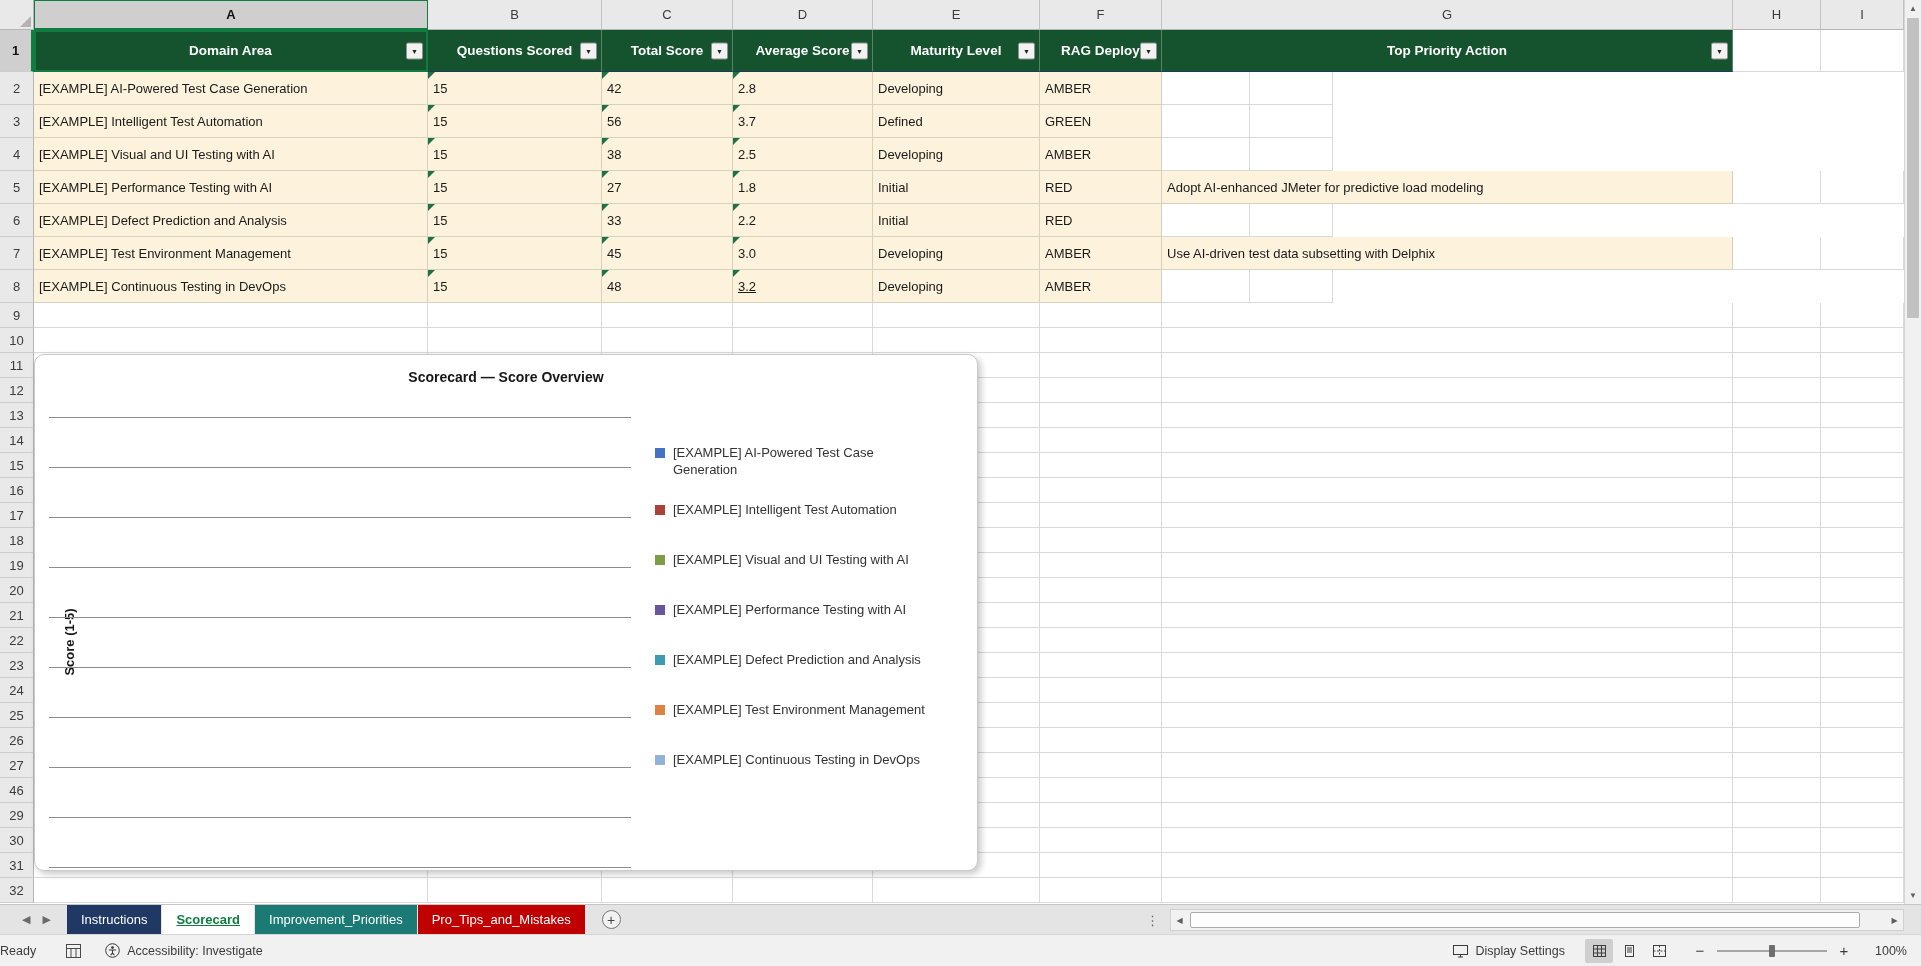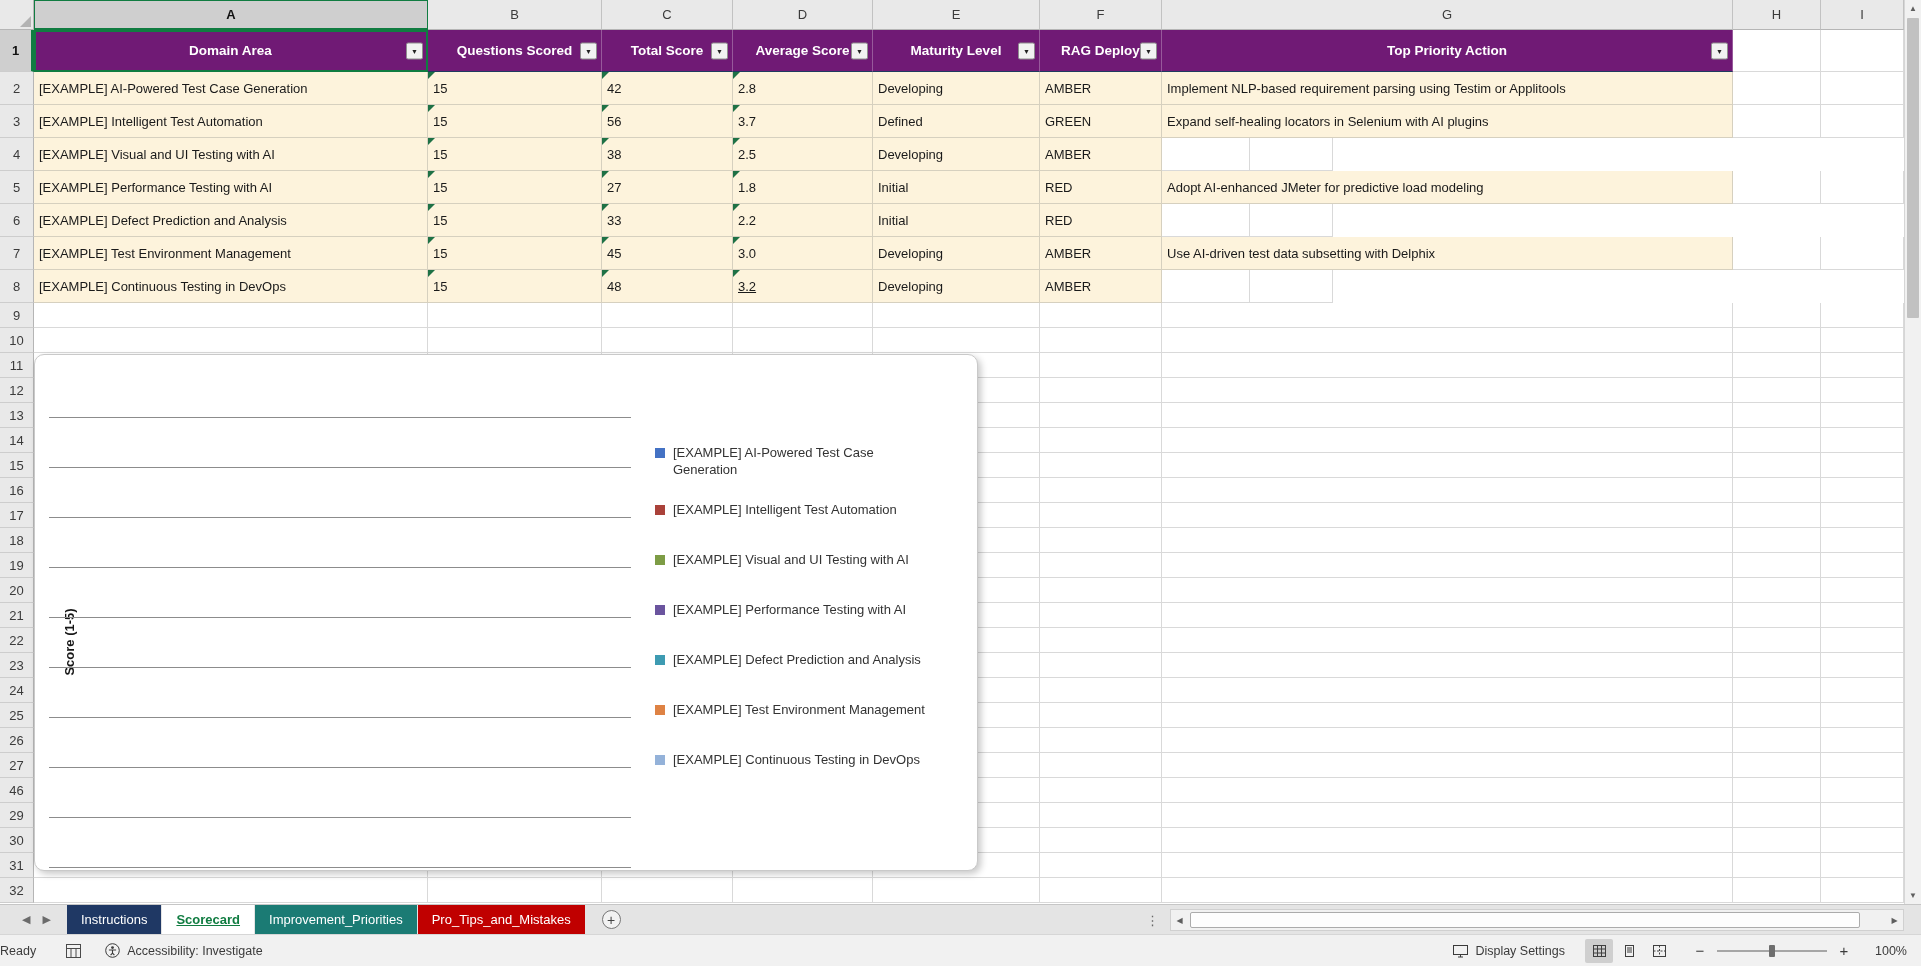--- a/index.html
+++ b/index.html
@@ -14,21 +14,21 @@
   .corner::after{content:"";position:absolute;right:2px;bottom:2px;border-left:11px solid transparent;border-bottom:11px solid #B3B3B3}
   .colh{height:30px;display:flex;align-items:center;justify-content:center;color:#3B3B3B;border-right:1px solid #C2C2C2;border-bottom:1px solid #B5B5B5;background:#E9E9E9;font-size:13px}
   .colh.sel{background:#CFCFCF;border:1px solid #107C41;border-bottom:2px solid #107C41;color:#111;font-weight:bold}
   .grid-body{position:relative}
   .grow{display:flex}
   .gut{width:34px;display:flex;align-items:center;justify-content:center;background:#E9E9E9;border-right:1px solid #B5B5B5;border-bottom:1px solid #CDCDCD;color:#3B3B3B;font-size:13px;flex:0 0 34px}
   .gut.sel{background:#CFCFCF;border-right:3px solid #107C41;color:#111;font-weight:bold}
   .cell{position:relative;display:flex;align-items:center;padding:0 5px;overflow:hidden;white-space:nowrap;flex:0 0 auto}
   .ecell{background:#fff;border-right:1px solid #D9D9D9;border-bottom:1px solid #D9D9D9}
   .dcell{background:#FDF3DC;border-right:1px solid #D6D0BF;border-bottom:1px solid #D6D0BF;color:#1a1a1a}
-  .hcell{background:#701a75;color:#fff;font-weight:bold;justify-content:center;border-right:1px solid rgba(255,255,255,.28);border-bottom:1px solid #1F3A5F;font-size:13.5px;text-align:center}
+  .hcell{background:#14532d;color:#fff;font-weight:bold;justify-content:center;border-right:1px solid rgba(255,255,255,.28);border-bottom:1px solid #1F3A5F;font-size:13.5px;text-align:center}
   .hcell.acell{outline:2px solid #107C41;outline-offset:-2px}
   .fbtn{position:absolute;right:4px;top:50%;transform:translateY(-50%);width:17px;height:17px;background:#F2F2F2;border:1px solid #8F8F8F;border-radius:2px;display:flex;align-items:center;justify-content:center;font-size:7px;color:#222;font-weight:normal}
   .tri{position:absolute;left:0;top:0;width:0;height:0;border-top:7px solid #1E7145;border-right:7px solid transparent}
 
   
   .chart{position:absolute;left:34px;top:354px;width:944px;height:517px;background:#fff;border:1px solid #C9C9C9;border-radius:10px;box-shadow:3px 3px 7px rgba(0,0,0,.22);z-index:5}
   .chart-title{position:absolute;top:14px;left:0;width:100%;text-align:center;font-weight:bold;font-size:14px;color:#161616}
   .gridline{position:absolute;left:14px;width:582px;height:1px;background:#8C8C8C}
   .ylabel{position:absolute;left:34px;top:287px;transform:translate(-50%,-50%) rotate(-90deg);font-weight:bold;font-size:13px;white-space:nowrap;color:#161616}
   .litem{position:absolute;left:620px;display:flex;align-items:flex-start;gap:8px;width:310px}
@@ -128,33 +128,31 @@
           <div class="cell ecell" style="width: 83px;"></div>
         </div>
         <div class="grow" style="height: 33px;">
           <div class="gut">2</div>
           <div class="cell dcell" style="width: 394px;">[EXAMPLE] AI-Powered Test Case Generation</div>
           <div class="cell dcell" style="width: 174px;">15<span class="tri"></span></div>
           <div class="cell dcell" style="width: 131px;">42<span class="tri"></span></div>
           <div class="cell dcell" style="width: 140px;">2.8<span class="tri"></span></div>
           <div class="cell dcell" style="width: 167px;">Developing</div>
           <div class="cell dcell" style="width: 122px;">AMBER</div>
-          <div class="cell dcell" style="width: 571px;">Implement NLP-based requirement parsing using Testim or Applitools</div>
           <div class="cell ecell" style="width: 88px;"></div>
           <div class="cell ecell" style="width: 83px;"></div>
         </div>
         <div class="grow" style="height: 33px;">
           <div class="gut">3</div>
           <div class="cell dcell" style="width: 394px;">[EXAMPLE] Intelligent Test Automation</div>
           <div class="cell dcell" style="width: 174px;">15<span class="tri"></span></div>
           <div class="cell dcell" style="width: 131px;">56<span class="tri"></span></div>
           <div class="cell dcell" style="width: 140px;">3.7<span class="tri"></span></div>
           <div class="cell dcell" style="width: 167px;">Defined</div>
           <div class="cell dcell" style="width: 122px;">GREEN</div>
-          <div class="cell dcell" style="width: 571px;">Expand self-healing locators in Selenium with AI plugins</div>
           <div class="cell ecell" style="width: 88px;"></div>
           <div class="cell ecell" style="width: 83px;"></div>
         </div>
         <div class="grow" style="height: 33px;">
           <div class="gut">4</div>
           <div class="cell dcell" style="width: 394px;">[EXAMPLE] Visual and UI Testing with AI</div>
           <div class="cell dcell" style="width: 174px;">15<span class="tri"></span></div>
           <div class="cell dcell" style="width: 131px;">38<span class="tri"></span></div>
           <div class="cell dcell" style="width: 140px;">2.5<span class="tri"></span></div>
           <div class="cell dcell" style="width: 167px;">Developing</div>
@@ -492,20 +490,21 @@
           <div class="cell ecell" style="width: 140px;"></div>
           <div class="cell ecell" style="width: 167px;"></div>
           <div class="cell ecell" style="width: 122px;"></div>
           <div class="cell ecell" style="width: 571px;"></div>
           <div class="cell ecell" style="width: 88px;"></div>
           <div class="cell ecell" style="width: 83px;"></div>
         </div>
       </div>
 
     <div class="chart">
+      <div class="chart-title">Scorecard — Score Overview</div>
       <div class="ylabel">Score (1-5)</div>
 
     <div class="gridline" style="top: 62px;"></div>
         <div class="gridline" style="top: 112px;"></div>
         <div class="gridline" style="top: 162px;"></div>
         <div class="gridline" style="top: 212px;"></div>
         <div class="gridline" style="top: 262px;"></div>
         <div class="gridline" style="top: 312px;"></div>
         <div class="gridline" style="top: 362px;"></div>
         <div class="gridline" style="top: 412px;"></div>

